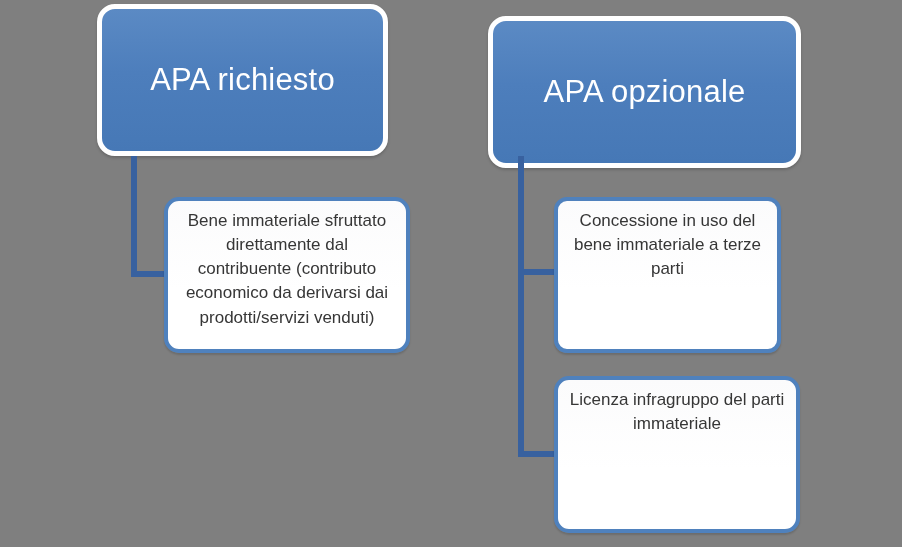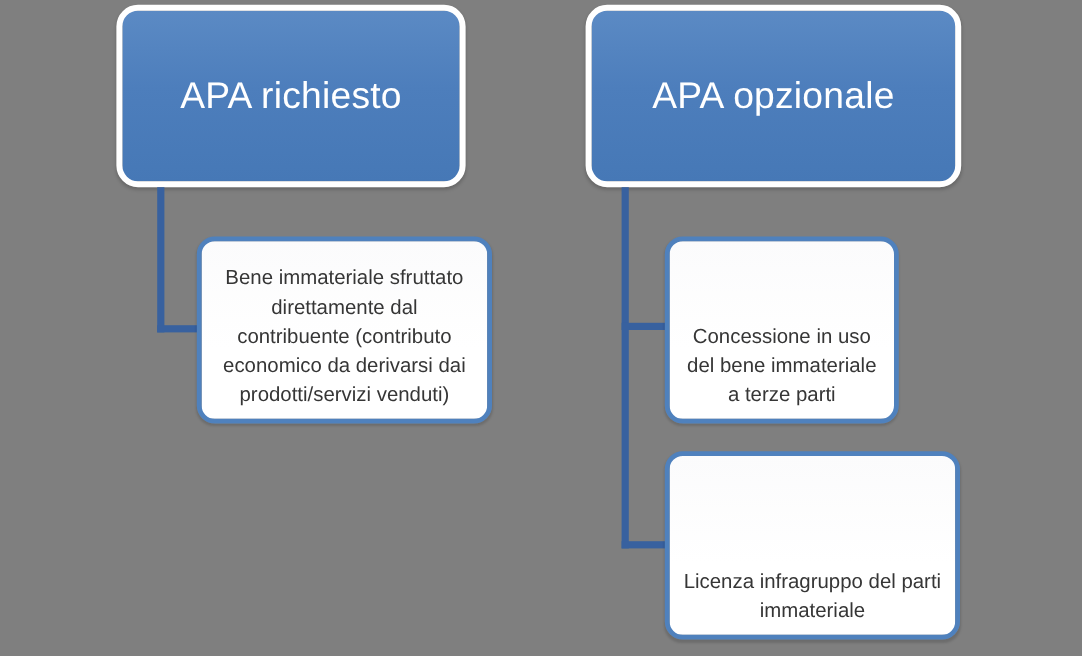--- a/index.html
+++ b/index.html
@@ -23,40 +23,40 @@
     display: flex;
     align-items: center;
     justify-content: center;
     text-align: center;
     color: #ffffff;
     font-size: 31px;
     letter-spacing: 0.2px;
     box-shadow: 0 2px 3px rgba(0,0,0,0.18);
   }
   .parent-left  { left: 97px;  top: 4px; width: 291px; height: 152px; }
-  .parent-right { left: 488px; top: 4px; width: 313px; height: 152px; }
+  .parent-right { left: 488px; top: 16px; width: 313px; height: 152px; }
 
   .child-box {
     position: absolute;
     box-sizing: border-box;
     background: linear-gradient(180deg, #fbfbfc 0%, #ffffff 60%);
     border: 4px solid #4f81bd;
     border-radius: 15px;
     display: flex;
-    align-items: flex-end;
+    align-items: flex-start;
     justify-content: center;
     text-align: center;
     color: #363636;
     font-size: 17px;
     line-height: 1.42;
     padding: 8px 10px;
     box-shadow: 0 2px 2px rgba(0,0,0,0.15);
   }
   .child-left    { left: 164px; top: 197px; width: 246px; height: 156px; }
-  .child-right-1 { left: 554px; top: 197px; width: 195px; height: 156px; }
+  .child-right-1 { left: 554px; top: 197px; width: 227px; height: 156px; border-radius: 13px; }
   .child-right-2 { left: 554px; top: 376px; width: 246px; height: 157px; }
 
   .connector {
     position: absolute;
     background: #38619f;
   }
   .conn-left-v  { left: 131px; top: 156px; width: 6px;  height: 121px; }
   .conn-left-h  { left: 131px; top: 271px; width: 35px; height: 6px; }
   .conn-right-v  { left: 518px; top: 156px; width: 6px;  height: 301px; }
   .conn-right-h1 { left: 518px; top: 269px; width: 38px; height: 6px; }

